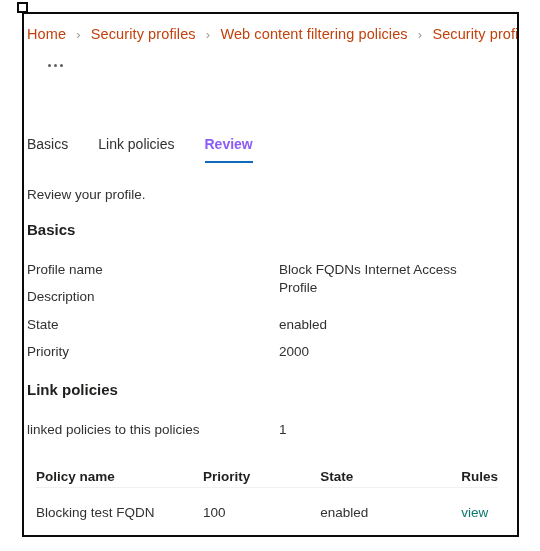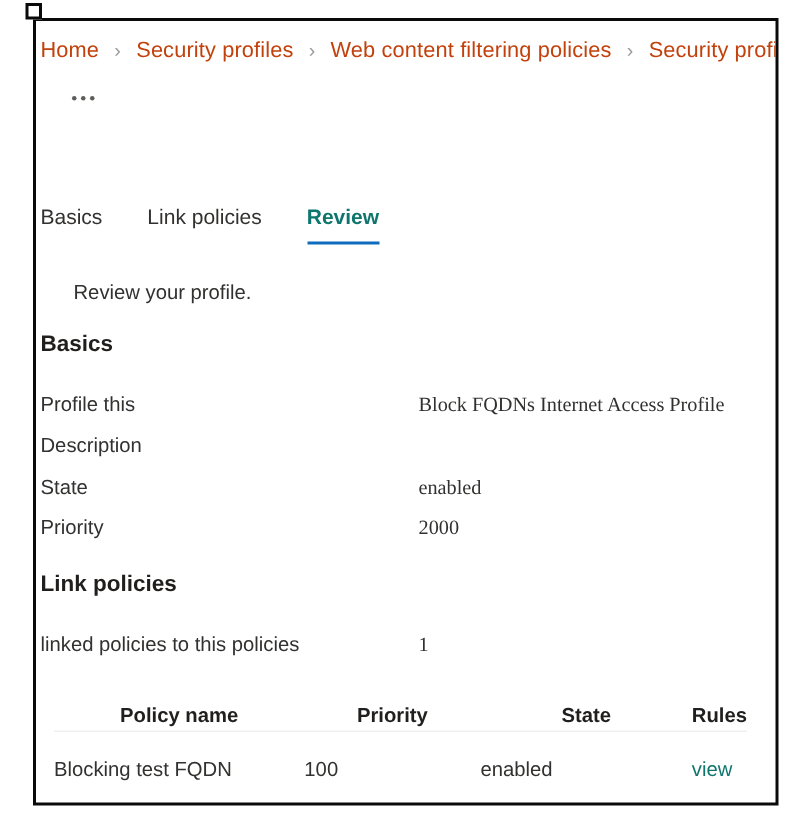--- a/index.html
+++ b/index.html
@@ -120,41 +120,40 @@
     font-size: 14px;
     color: #323130;
     padding: 0 16px 10px 0;
     margin-right: 14px;
     cursor: pointer;
     line-height: 18px;
     white-space: nowrap;
   }
   .tab.active {
     font-weight: bold;
-    color: #0f766e;
+    color: #8b5cf6;
   }
   .tab.active::after {
     content: "";
     position: absolute;
     left: 0;
     right: 16px;
     bottom: 0;
     height: 2px;
     background: #0f6cbd;
   }
 
   
   .intro {
     position: absolute;
     left: 3px;
     top: 172px;
     font-size: 13.5px;
     color: #323130;
     line-height: 18px;
-    margin-left: 22px;
   }
 
   .section-head {
     position: absolute;
     left: 3px;
     font-size: 15px;
     font-weight: bold;
     color: #201f1e;
     line-height: 20px;
   }
@@ -174,39 +173,38 @@
     position: absolute;
     left: 0;
     top: 0;
     color: #323130;
   }
   .kv .v {
     position: absolute;
     left: 252px;
     top: 0;
     color: #323130;
-    font-family: Liberation Serif, serif;
   }
   #kv-0 { top: 247px; }
   #kv-1 { top: 274px; }
   #kv-2 { top: 302px; }
   #kv-3 { top: 329px; }
   #kv-linked { top: 407px; }
 
   
   .ptable {
     position: absolute;
     left: 12px;
     top: 450px;
     width: 462px;
     border-collapse: collapse;
     font-size: 13.5px;
   }
   .ptable th {
-    text-align: center;
+    text-align: left;
     font-weight: bold;
     color: #201f1e;
     padding: 5px 0 3px 0;
     border-bottom: 1px solid #f0f0f0;
     white-space: nowrap;
   }
   .ptable td {
     text-align: left;
     color: #323130;
     padding: 17px 0 17px 0;
@@ -256,21 +254,21 @@
         <div class="tab">Basics</div>
         <div class="tab">Link policies</div>
         <div class="tab active">Review</div>
       </div>
 
       <div class="intro">Review your profile.</div>
 
       <div class="section-head" id="sec-basics">Basics</div>
 
       <div class="kv" id="kv-0">
-        <span class="k">Profile this</span>
+        <span class="k">Profile name</span>
         <span class="v">Block FQDNs Internet Access Profile</span>
       </div>
       <div class="kv" id="kv-1">
         <span class="k">Description</span>
         <span class="v"></span>
       </div>
       <div class="kv" id="kv-2">
         <span class="k">State</span>
         <span class="v">enabled</span>
       </div>

